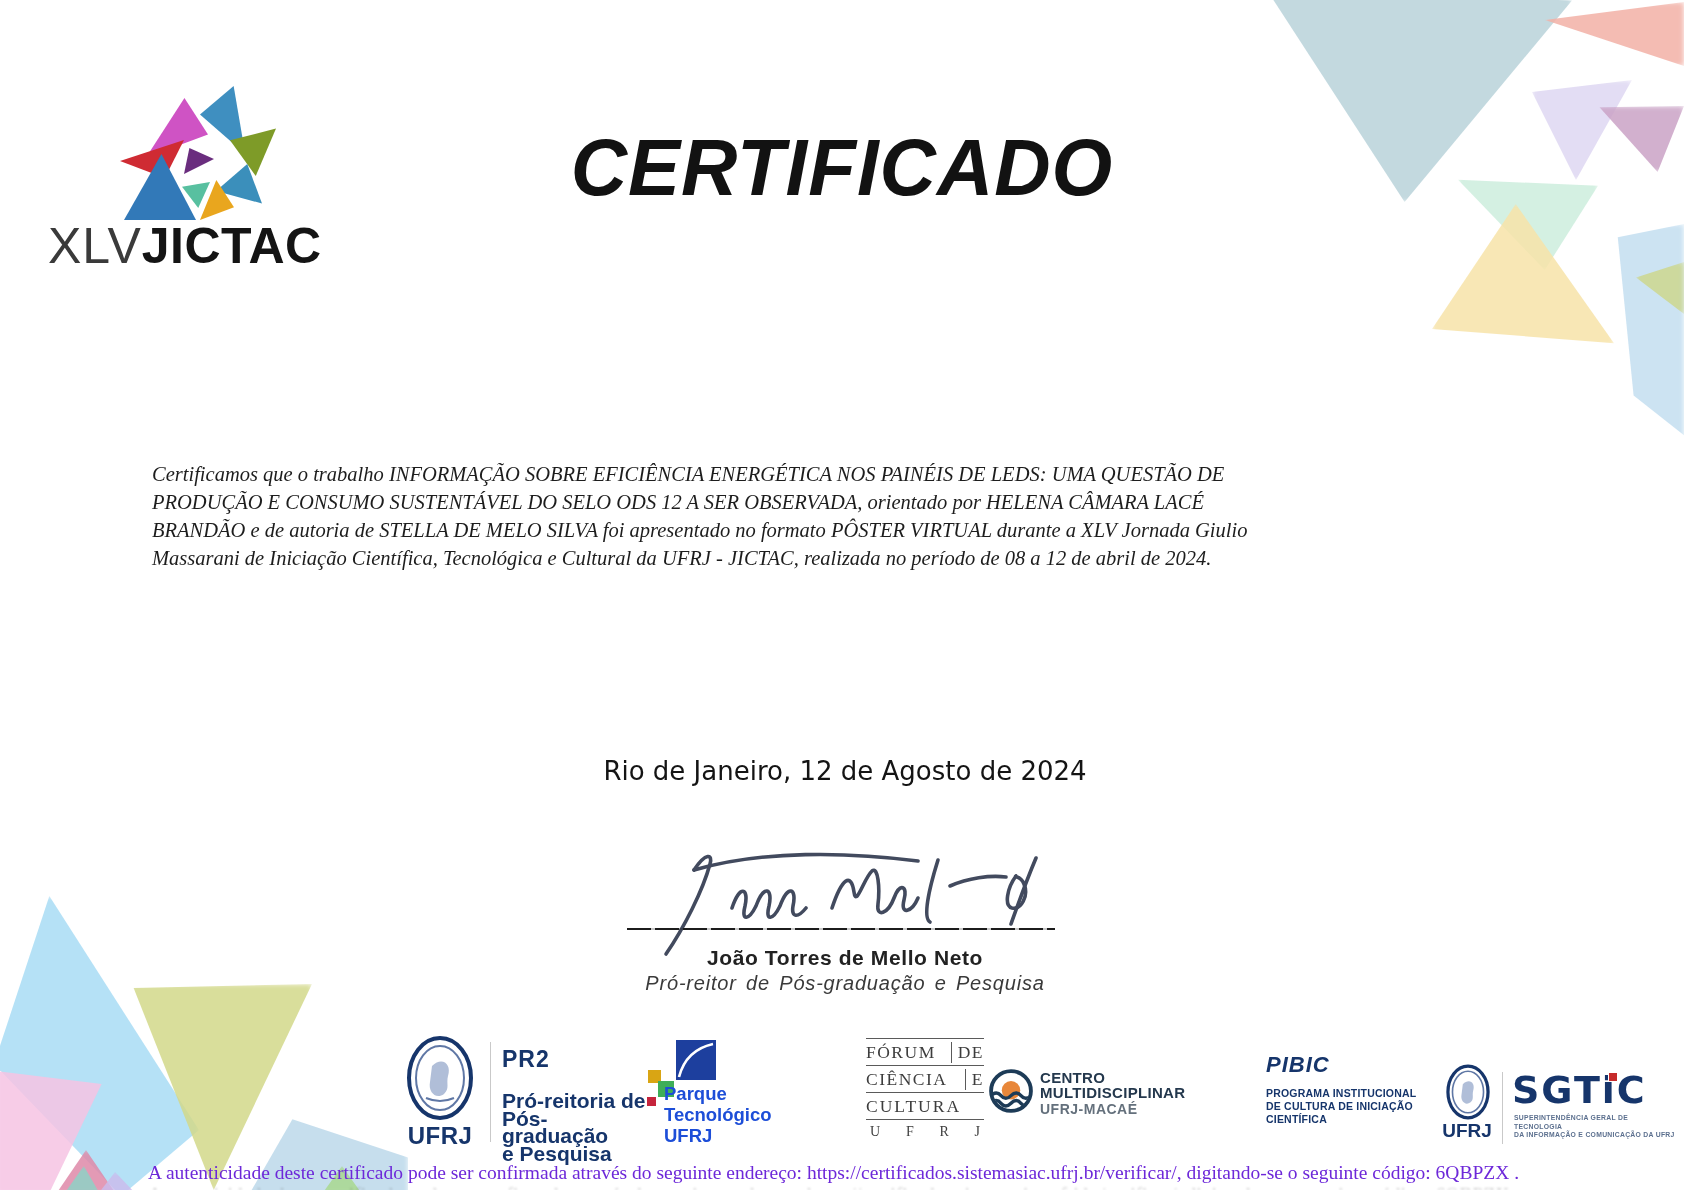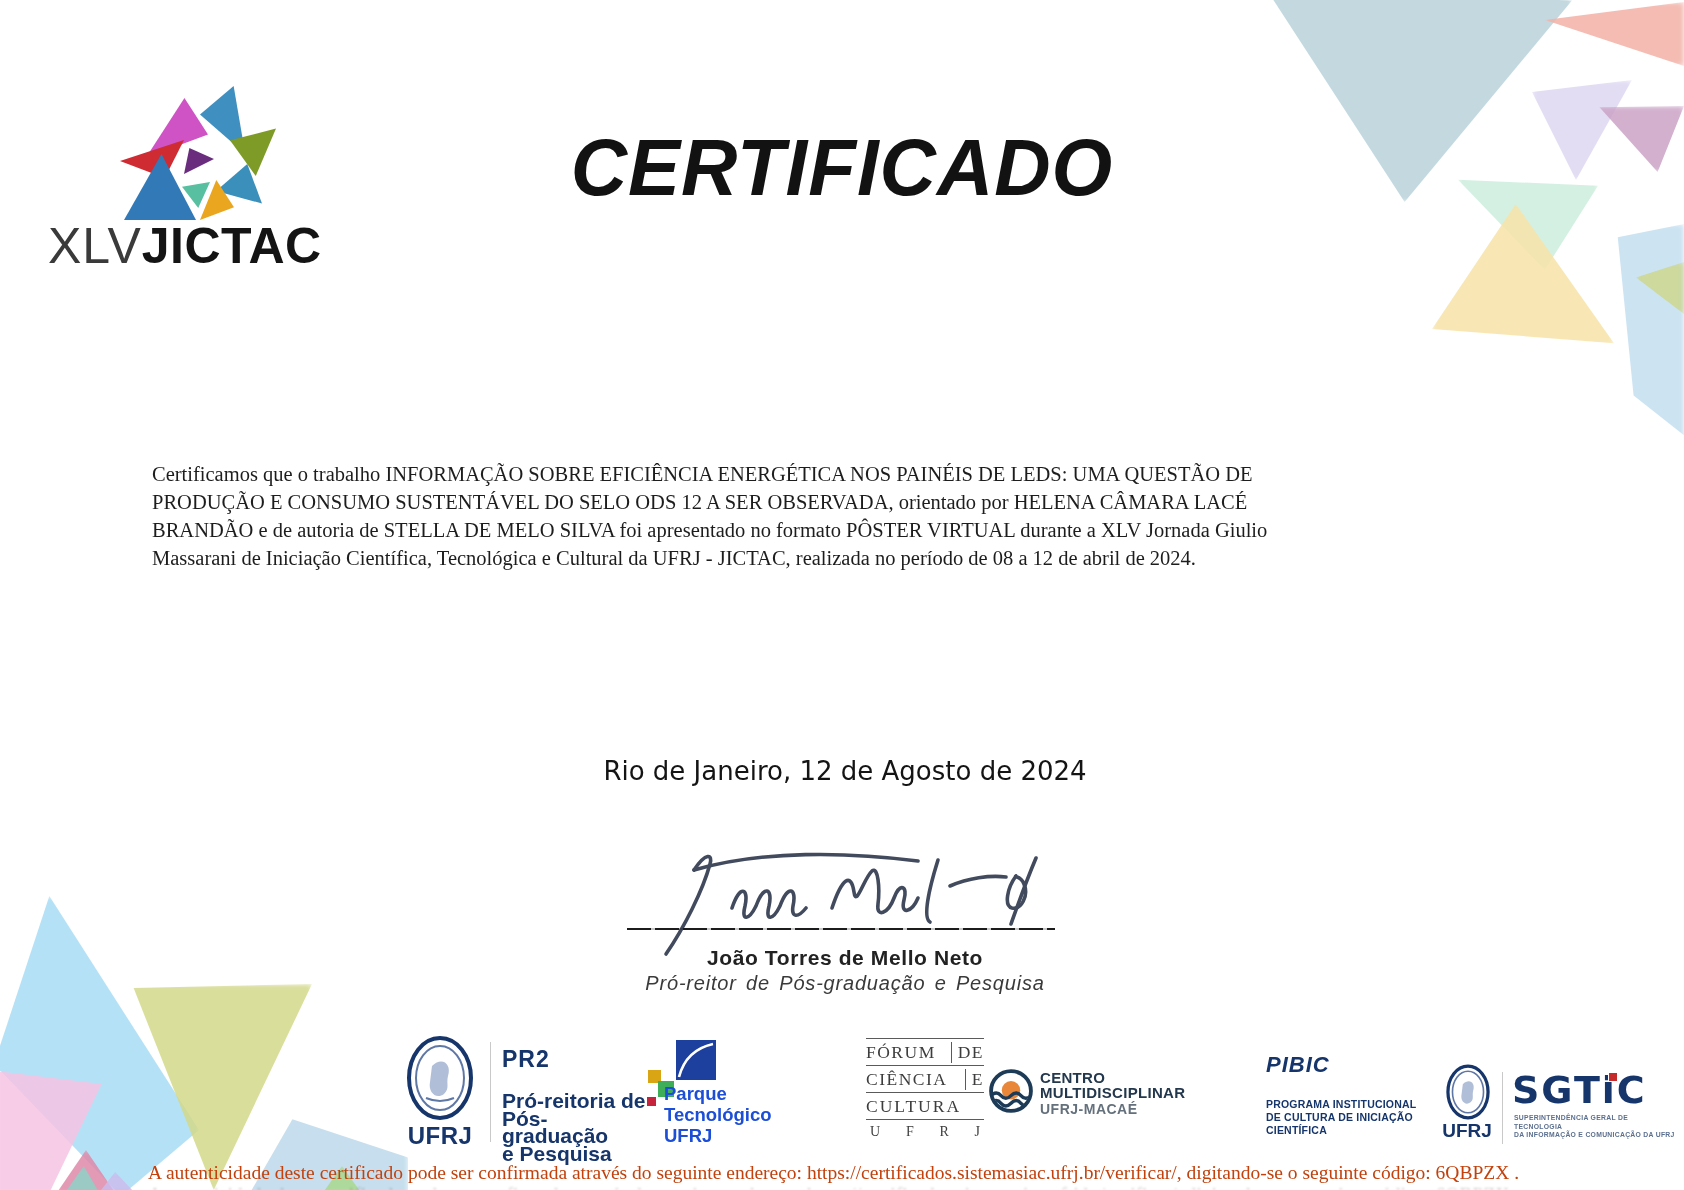--- a/index.html
+++ b/index.html
@@ -19,21 +19,21 @@
   #jictac-xlv{font-weight:300;color:#3a3a3a;}
   #jictac-name{font-weight:900;color:#141414;letter-spacing:0.5px;}
 
   
   #title{left:0;top:122px;width:1684px;text-align:center;font-size:78px;font-weight:800;
          font-style:italic;color:#121212;letter-spacing:1px;transform:scaleY(1.02);}
 
   
   #body-text{left:152px;top:460px;font-family:"Liberation Serif",serif;font-size:20.5px;
              line-height:28px;color:#1d1d1d;}
-  #body-text div{white-space:nowrap;}
+  #body-text div{white-space:nowrap;font-style:italic;}
 
   
   #date-line{left:0;top:756px;width:1690px;text-align:center;font-size:26px;color:#141414;
              font-family:"DejaVu Sans",sans-serif;letter-spacing:0px;}
 
   
   #sig-svg{left:612px;top:846px;}
   #sig-line{left:627px;top:928px;width:428px;height:2px;
             background:repeating-linear-gradient(90deg,#1c1c1c 0 24px,rgba(28,28,28,.25) 24px 28px);}
   #sig-name{left:0;top:946px;width:1690px;text-align:center;font-size:21px;font-weight:800;
@@ -70,35 +70,35 @@
   #forum-ufrj{border-top:1.6px solid #5a5a5a;height:24px;display:flex;align-items:center;
               justify-content:space-between;font-size:14px;padding:0 4px;}
 
   #logo-centro{left:988px;top:1066px;width:210px;height:70px;}
   #centro-text{position:absolute;left:52px;top:4px;font-size:15px;font-weight:800;
                line-height:15px;color:#24384d;letter-spacing:0.3px;}
   #centro-sub{font-size:14px;font-weight:600;color:#64707c;letter-spacing:0.5px;margin-top:2px;}
 
   #logo-pibic{left:1266px;top:1052px;width:170px;height:100px;}
   #pibic-acronym{font-size:22px;font-weight:900;letter-spacing:1px;font-style:italic;}
-  #pibic-sub{margin-top:20px;font-size:10.5px;font-weight:800;line-height:13px;letter-spacing:0.2px;}
+  #pibic-sub{margin-top:9px;font-size:10.5px;font-weight:800;line-height:13px;letter-spacing:0.2px;}
 
   #logo-sgtic{left:1438px;top:1062px;width:240px;height:92px;}
   #sg-ufrj{position:absolute;left:0;top:58px;width:58px;text-align:center;font-size:19px;font-weight:900;}
   #sg-divider{position:absolute;left:64px;top:10px;width:1px;height:72px;background:#c9c9c9;}
   #sg-word{position:absolute;left:74px;top:6px;font-size:38px;font-weight:800;letter-spacing:2px;
            font-family:"DejaVu Sans",sans-serif;}
   #sg-dot{position:absolute;left:171px;top:11px;width:8px;height:8px;background:#c62b2b;}
   #sg-dot-mask{position:absolute;left:170px;top:10px;width:10px;height:10px;background:#fff;}
   #sg-sub{position:absolute;left:76px;top:52px;font-size:6.8px;font-weight:700;color:#5b6f8e;
           line-height:8.5px;letter-spacing:0.3px;}
 
   
   #verification{left:148px;top:1162px;font-family:"Liberation Serif",serif;font-size:19.5px;
-                color:#c2410c;white-space:nowrap;}
+                color:#6d28d9;white-space:nowrap;}
   #verification-ghost{left:148px;top:1184px;height:6px;overflow:hidden;opacity:.30;filter:blur(1px);
                 font-family:"Liberation Serif",serif;font-size:19.5px;color:#555;white-space:nowrap;}
 </style>
 </head>
 <body>
 
 <div id="page">
 
   <div>
     <div class="tri" style="left:1262px;top:-8px;width:310px;height:210px;background:#b9d3da;clip-path:polygon(2% 0,100% 4%,46% 100%);"></div>

